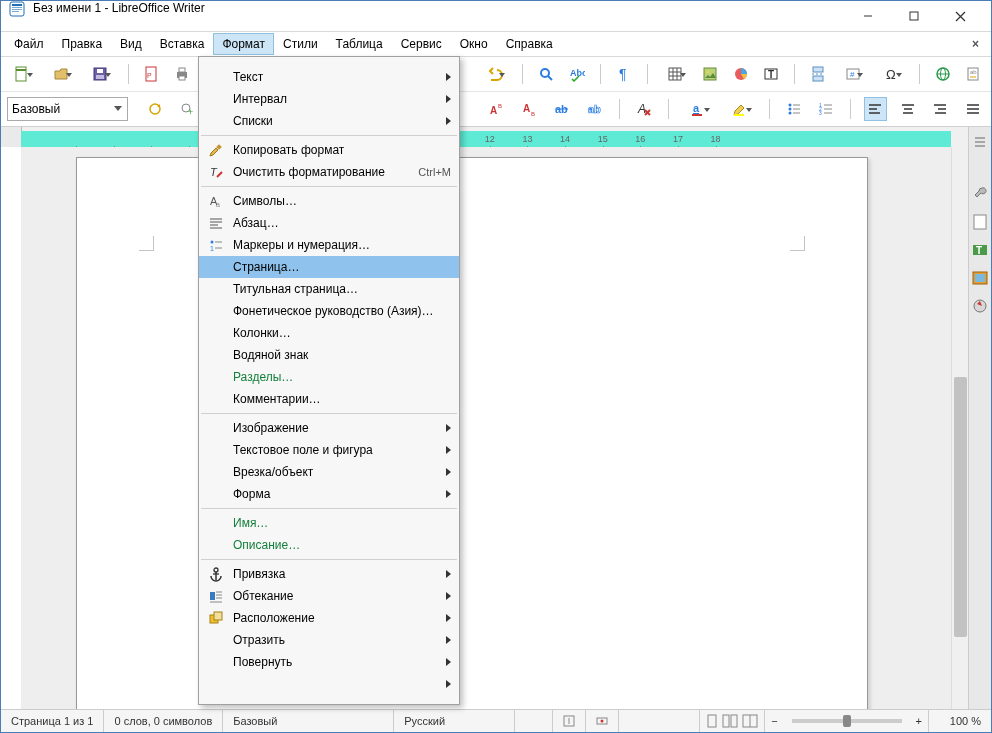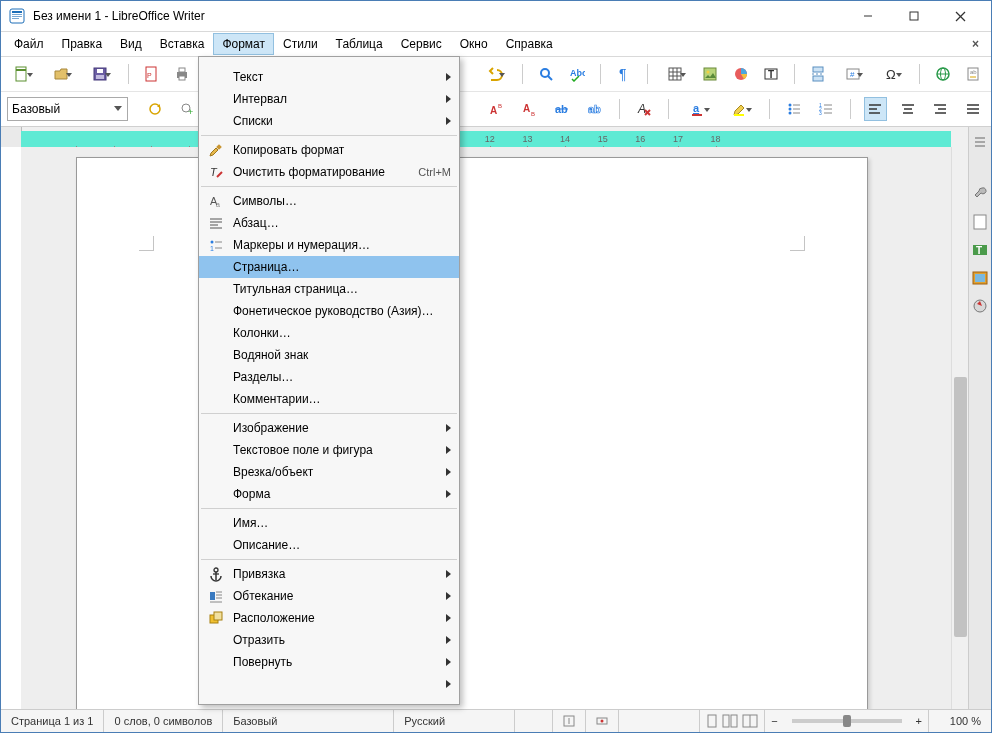--- a/index.html
+++ b/index.html
@@ -1,17 +1,17 @@
 <!DOCTYPE html>
 <html><head>
 <meta charset="utf-8">
 <style>
 html,body{margin:0;padding:0;font-family:"Segoe UI",Tahoma,sans-serif;font-size:12px;color:#000;background:#fff;overflow:hidden;width:992px;height:733px}
 .window{width:992px;height:733px;display:flex;flex-direction:column;border:1px solid #4a7db5;box-sizing:border-box;position:relative}
-.titlebar{height:30px;background:#fff;display:flex;align-items:center;padding:0 8px 0 8px;border-bottom:1px solid #d9d9d9}
+.titlebar{height:30px;background:#fff;display:flex;padding:0 8px 0 8px;border-bottom:1px solid #d9d9d9}
 .titlebar .app-icon{width:16px;height:16px;margin-right:8px}
 .titlebar .title{flex:1;font-size:12px}
 .win-controls{display:flex;height:100%}
 .win-controls div{width:46px;height:100%;display:flex;align-items:center;justify-content:center;font-family:Arial;font-size:11px;color:#333}
 .win-controls .close svg{stroke:#333}
 .menubar{height:24px;display:flex;align-items:center;padding:0 4px;background:#fff;position:relative;border-bottom:1px solid #d9d9d9}
 .menubar .menu-item{padding:3px 8px;cursor:default;border:1px solid transparent}
 .menubar .menu-item.open{background:#cde6f7;border:1px solid #92c0e0}
 .menubar .close-doc{margin-left:auto;padding:2px 8px;font-weight:bold;color:#555}
 .toolbar{display:flex;align-items:center;padding:2px 6px;background:#fff;gap:8px}
@@ -41,21 +41,21 @@
 .sidebar{position:absolute;right:0;top:0;bottom:0;width:22px;background:#e8e8e8;border-left:1px solid #ccc;display:flex;flex-direction:column;align-items:center;padding-top:4px;gap:6px}
 .sidebar .sb-btn{width:20px;height:22px;display:flex;align-items:center;justify-content:center}
 .statusbar{height:22px;border-top:1px solid #ccc;background:#f5f5f5;display:flex;align-items:center;font-size:11px;color:#333}
 .statusbar .cell{padding:0 10px;border-right:1px solid #ccc;height:100%;display:flex;align-items:center}
 .statusbar .spacer{flex:1}
 .statusbar .zoom-slider{width:110px;height:4px;background:#ccc;position:relative;margin:0 8px}
 .statusbar .zoom-slider .knob{position:absolute;left:50%;top:-4px;width:8px;height:12px;background:#888;border-radius:2px;transform:translateX(-50%)}
 .dropdown{position:absolute;left:197px;top:55px;width:260px;background:#f7f7f7;border:1px solid #a0a0a0;box-shadow:3px 3px 6px rgba(0,0,0,0.25);z-index:100;padding:9px 0}
 .dropdown .dd-row{height:22px;display:flex;align-items:center;padding:0 8px 0 4px;position:relative;cursor:default}
 .dropdown .dd-row.highlight{background:#8fc3ee}
-.dropdown .dd-row.disabled{color:#000000}
+.dropdown .dd-row.disabled{color:#15803d}
 .dropdown .dd-sep{height:1px;background:#d0d0d0;margin:3px 2px}
 .dropdown .icon-slot{width:26px;display:flex;align-items:center;justify-content:center}
 .dropdown .label{flex:1;padding-left:4px}
 .dropdown .shortcut{color:#555;font-size:11px;padding-left:10px}
 .dropdown .sub-arrow{position:absolute;right:8px;top:7px;border-top:4px solid transparent;border-bottom:4px solid transparent;border-left:5px solid #333}
 svg{display:block}
 </style>
 </head>
 <body>
 

